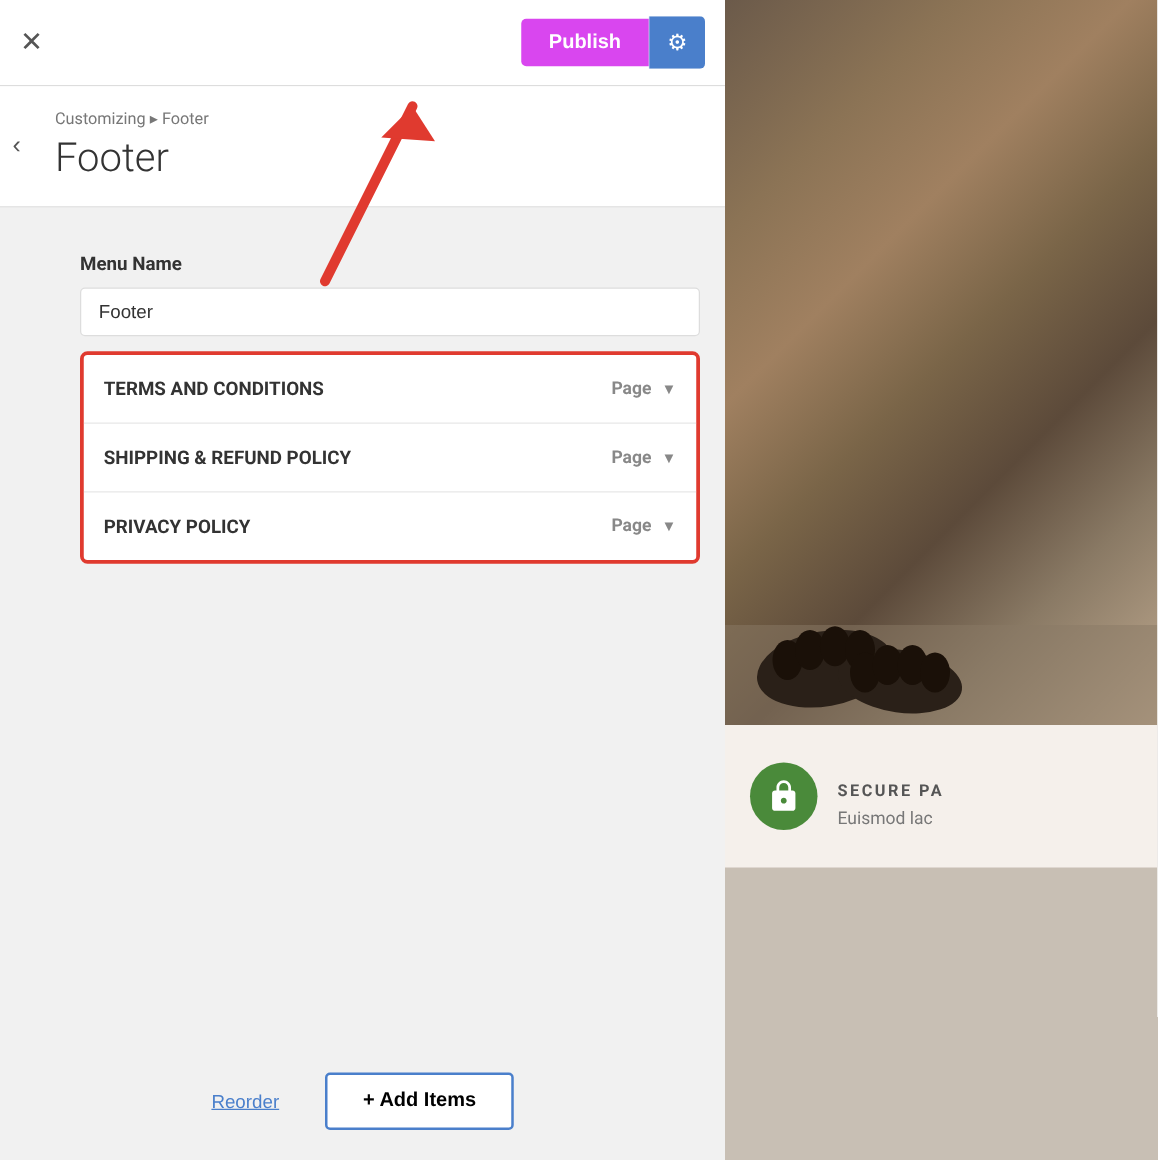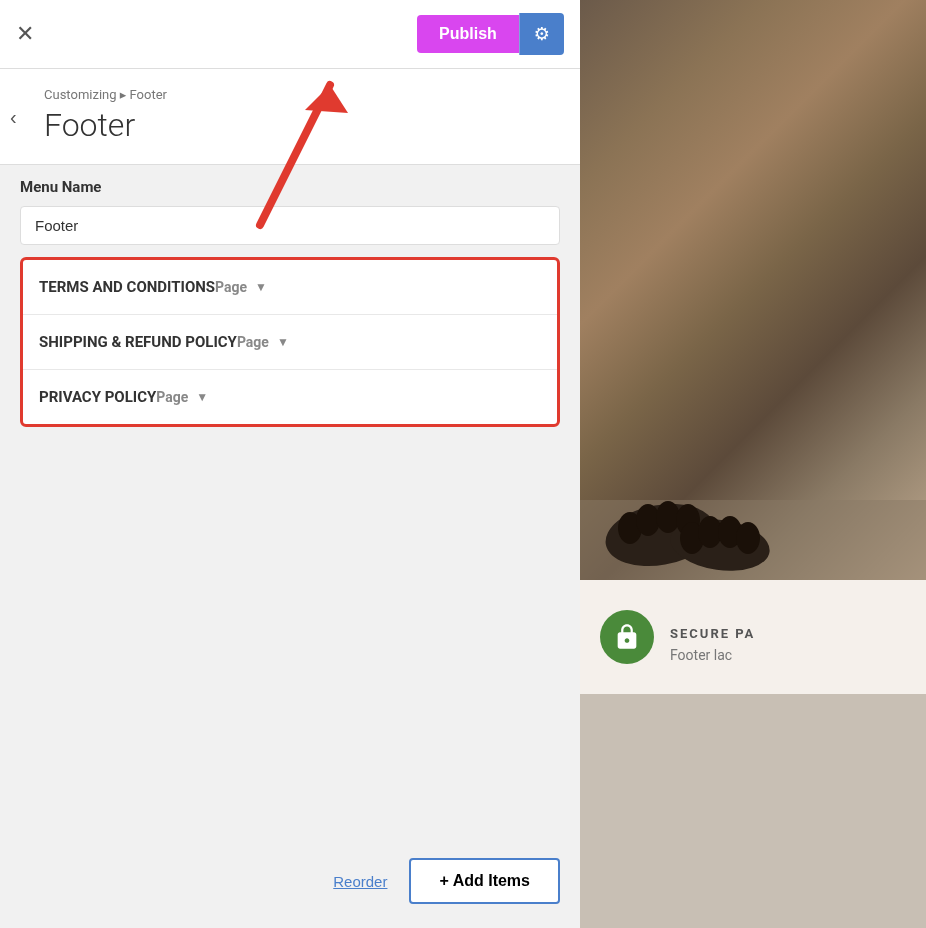--- a/index.html
+++ b/index.html
@@ -103,22 +103,23 @@
     .page-title {
       font-size: 32px;
       font-weight: 300;
       color: #333;
       padding-left: 24px;
     }
 
     
     .content-area {
       flex: 1;
-      padding: 13px 20px 20px 20px;
+      padding: 36px 20px 20px 20px;
       overflow-y: auto;
+      margin-left: 44px;
     }
 
     .menu-name-label {
       font-size: 15px;
       font-weight: 700;
       color: #333;
       margin-bottom: 10px;
     }
 
     .menu-name-input {
@@ -138,21 +139,21 @@
       border: 3px solid #e03a2f;
       border-radius: 6px;
       background: #fff;
       overflow: hidden;
       margin-bottom: 20px;
     }
 
     .menu-item {
       display: flex;
       align-items: center;
-      justify-content: flex-start;
+      justify-content: space-between;
       padding: 18px 16px;
       border-bottom: 1px solid #e8e8e8;
       cursor: pointer;
     }
 
     .menu-item:last-child {
       border-bottom: none;
     }
 
     .menu-item-label {
@@ -176,22 +177,22 @@
 
     .chevron-icon {
       color: #888;
       font-size: 12px;
     }
 
     
     .bottom-actions {
       display: flex;
       align-items: center;
-      justify-content: flex-end;
-      gap: 22px;
+      justify-content: center;
+      gap: 37px;
       padding: 16px 20px 24px 20px;
     }
 
     .reorder-btn {
       background: none;
       border: none;
       color: #4a7fcb;
       font-size: 15px;
       text-decoration: underline;
       cursor: pointer;
@@ -418,17 +419,17 @@
   </div>
 
   <div class="secure-section">
     <div class="lock-icon-circle">
       <svg viewBox="0 0 24 24">
         <path d="M18 8h-1V6c0-2.76-2.24-5-5-5S7 3.24 7 6v2H6c-1.1 0-2 .9-2 2v10c0 1.1.9 2 2 2h12c1.1 0 2-.9 2-2V10c0-1.1-.9-2-2-2zm-6 9c-1.1 0-2-.9-2-2s.9-2 2-2 2 .9 2 2-.9 2-2 2zm3.1-9H8.9V6c0-1.71 1.39-3.1 3.1-3.1 1.71 0 3.1 1.39 3.1 3.1v2z"></path>
       </svg>
     </div>
     <div class="secure-text">
       <div class="secure-title">SECURE PA</div>
-      <div class="secure-desc">Footer lac</div>
+      <div class="secure-desc">Euismod lac</div>
     </div>
   </div>
 
 </div>
 
 </body></html>

